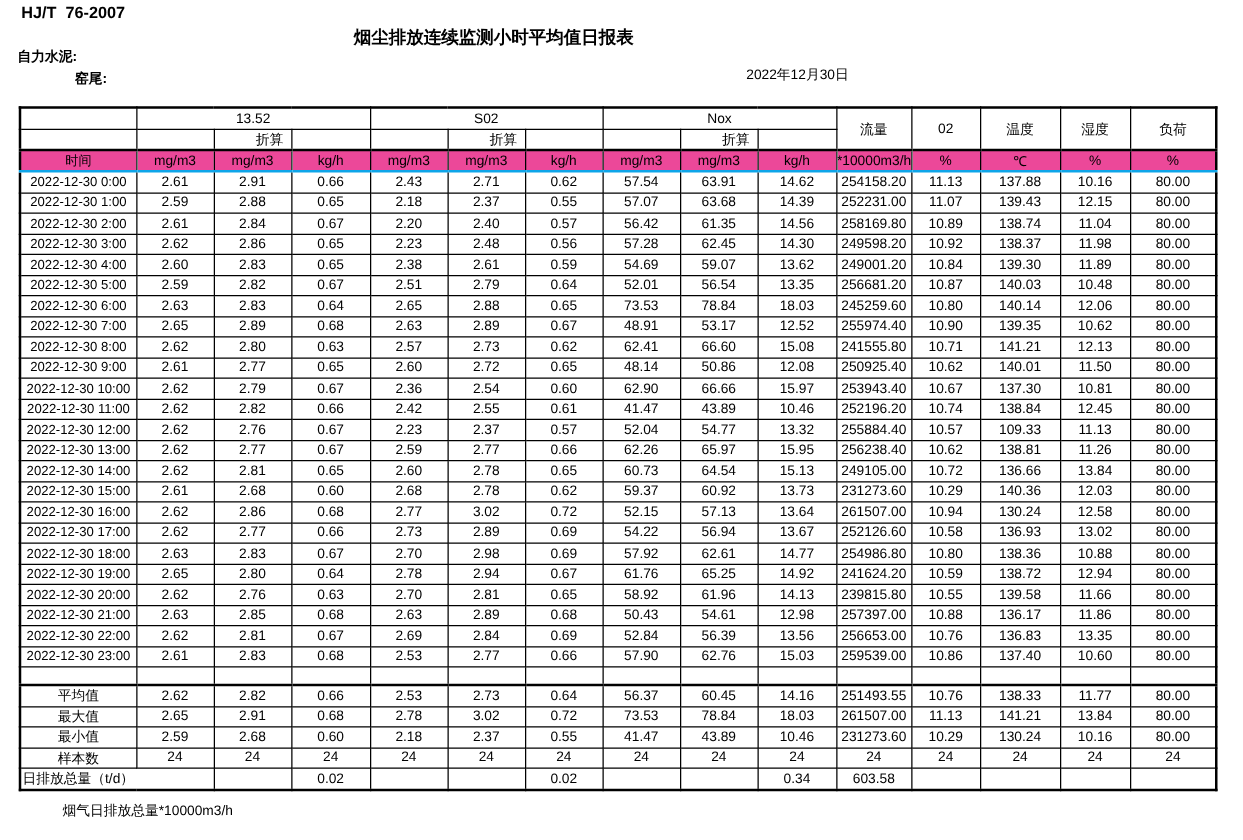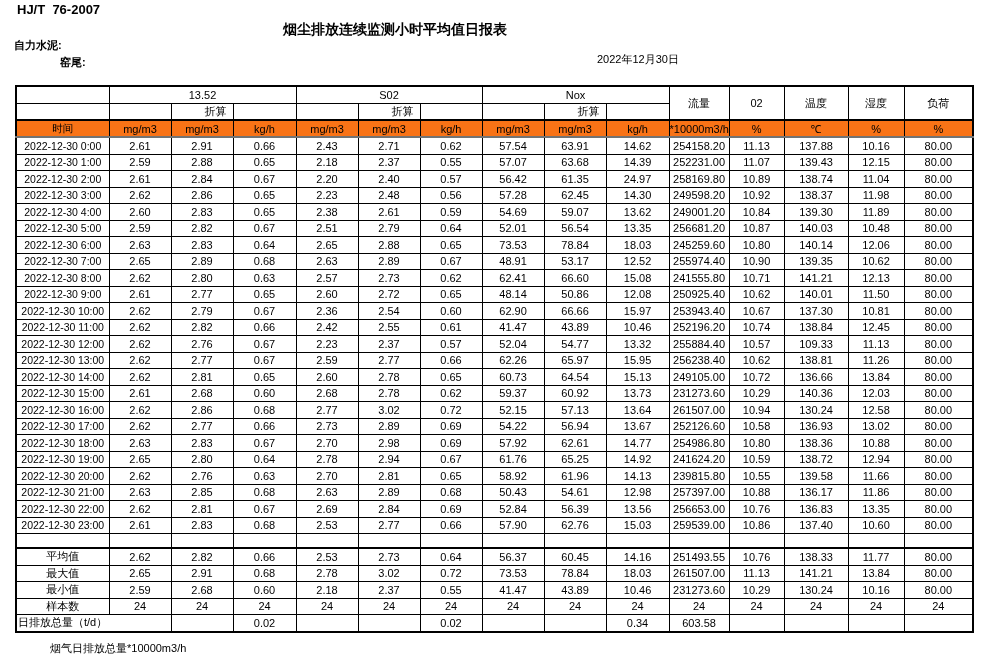--- a/index.html
+++ b/index.html
@@ -20,22 +20,22 @@
     border-collapse:collapse; table-layout:fixed;
     border:2px solid #000; font-size:11px;
   }
   table.report td {
     border:1px solid #000; text-align:center; vertical-align:middle;
     padding:0; height:15.5px; overflow:hidden; white-space:nowrap;
   }
   tr.hdr1 td {height:16px;}
   tr.hdr2 td {height:15px;padding-left:27px;}
   tr.unit-row td {
-    background:#f97316; height:15px;
-    border-top:2px solid #000; border-bottom:2px solid #737373;
+    background:#ec4899; height:15px;
+    border-top:2px solid #000; border-bottom:2px solid #0ea5e9;
   }
   td.time-col {font-size:10.5px;}
   tr.blank-row td {height:13px; border-bottom:2px solid #000;}
   tr.total-row td.label {text-align:left; padding-left:1px;}
   .footer-note  {left:14px; top:641px; font-size:11px;margin-left:36px;}
   .footer-stamp {left:14px; top:684px; font-size:14px;}
   .footer-unit  {left:185px; top:658px; font-size:11px;margin-top:15px;}
 </style>
 </head>
 <body>
@@ -142,21 +142,21 @@
       <tr class="data-row">
         <td class="time-col">2022-12-30 2:00</td>
         <td>2.61</td>
         <td>2.84</td>
         <td>0.67</td>
         <td>2.20</td>
         <td>2.40</td>
         <td>0.57</td>
         <td>56.42</td>
         <td>61.35</td>
-        <td>24.97</td>
+        <td>14.56</td>
         <td>258169.80</td>
         <td>10.89</td>
         <td>138.74</td>
         <td>11.04</td>
         <td>80.00</td>
       </tr>
       <tr class="data-row">
         <td class="time-col">2022-12-30 3:00</td>
         <td>2.62</td>
         <td>2.86</td>

